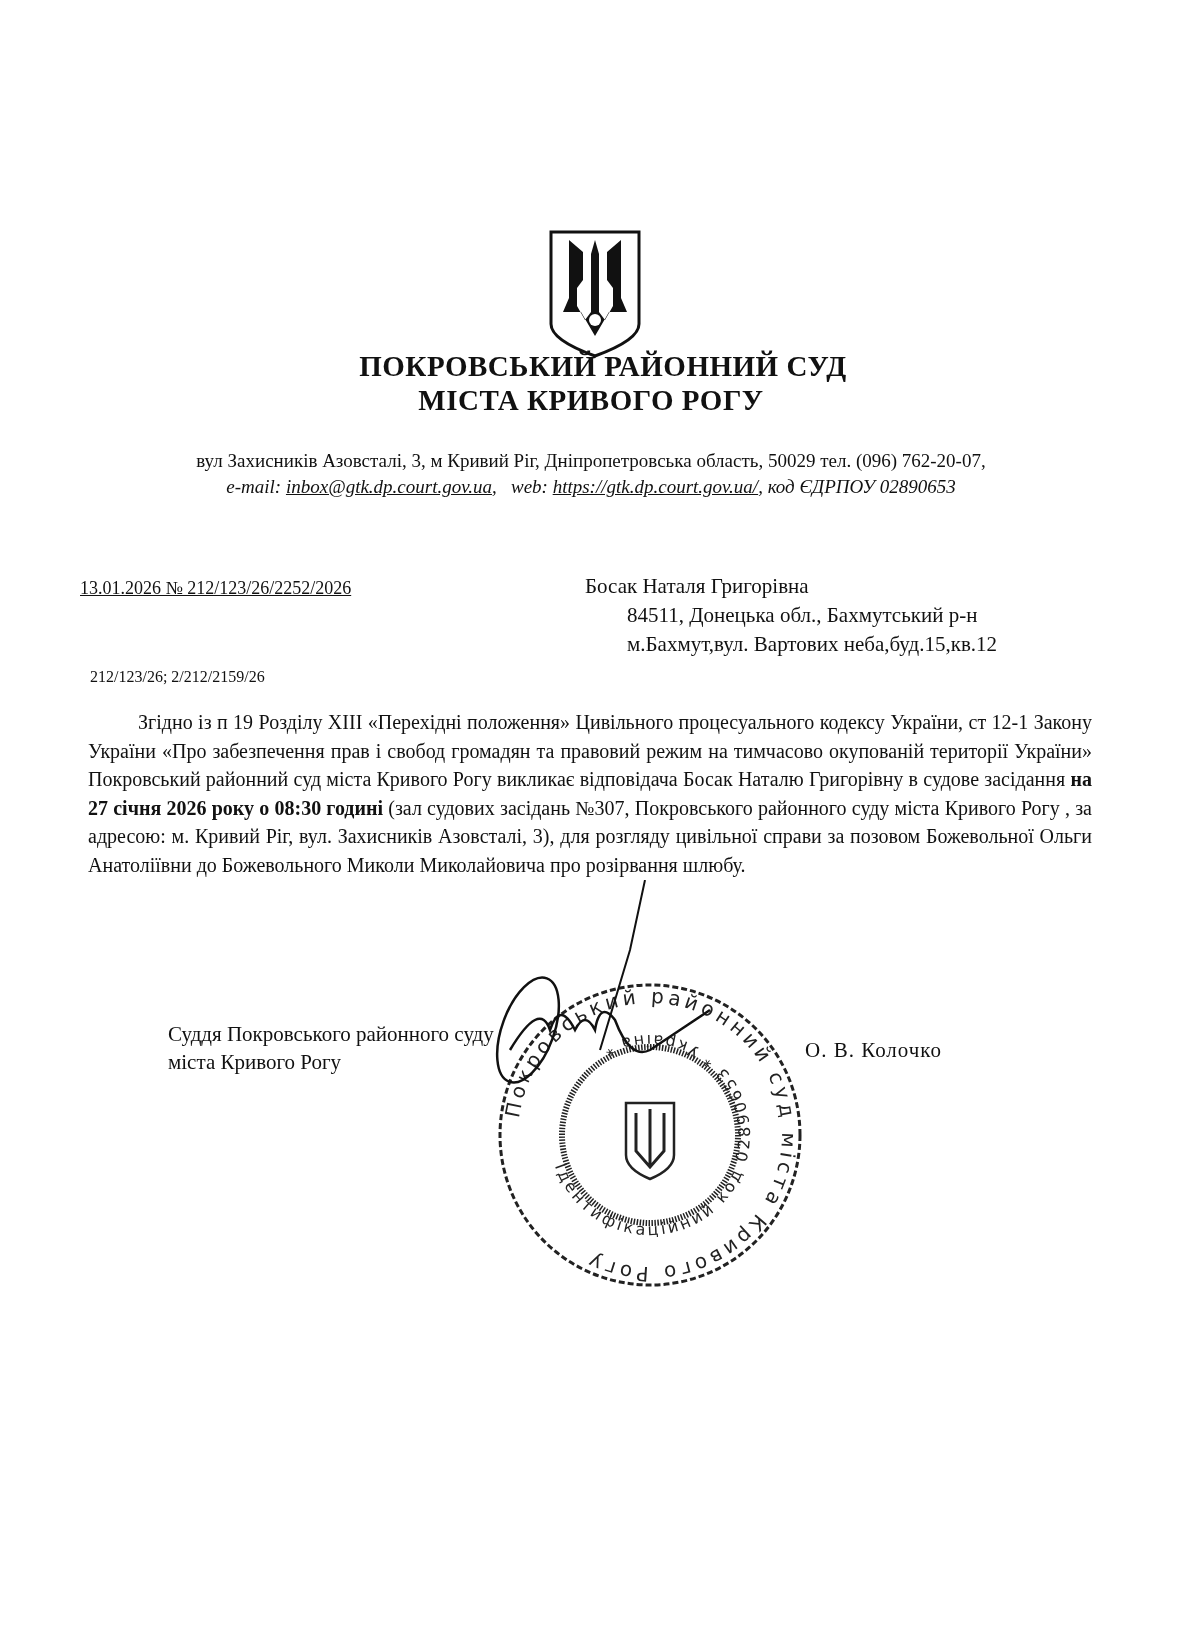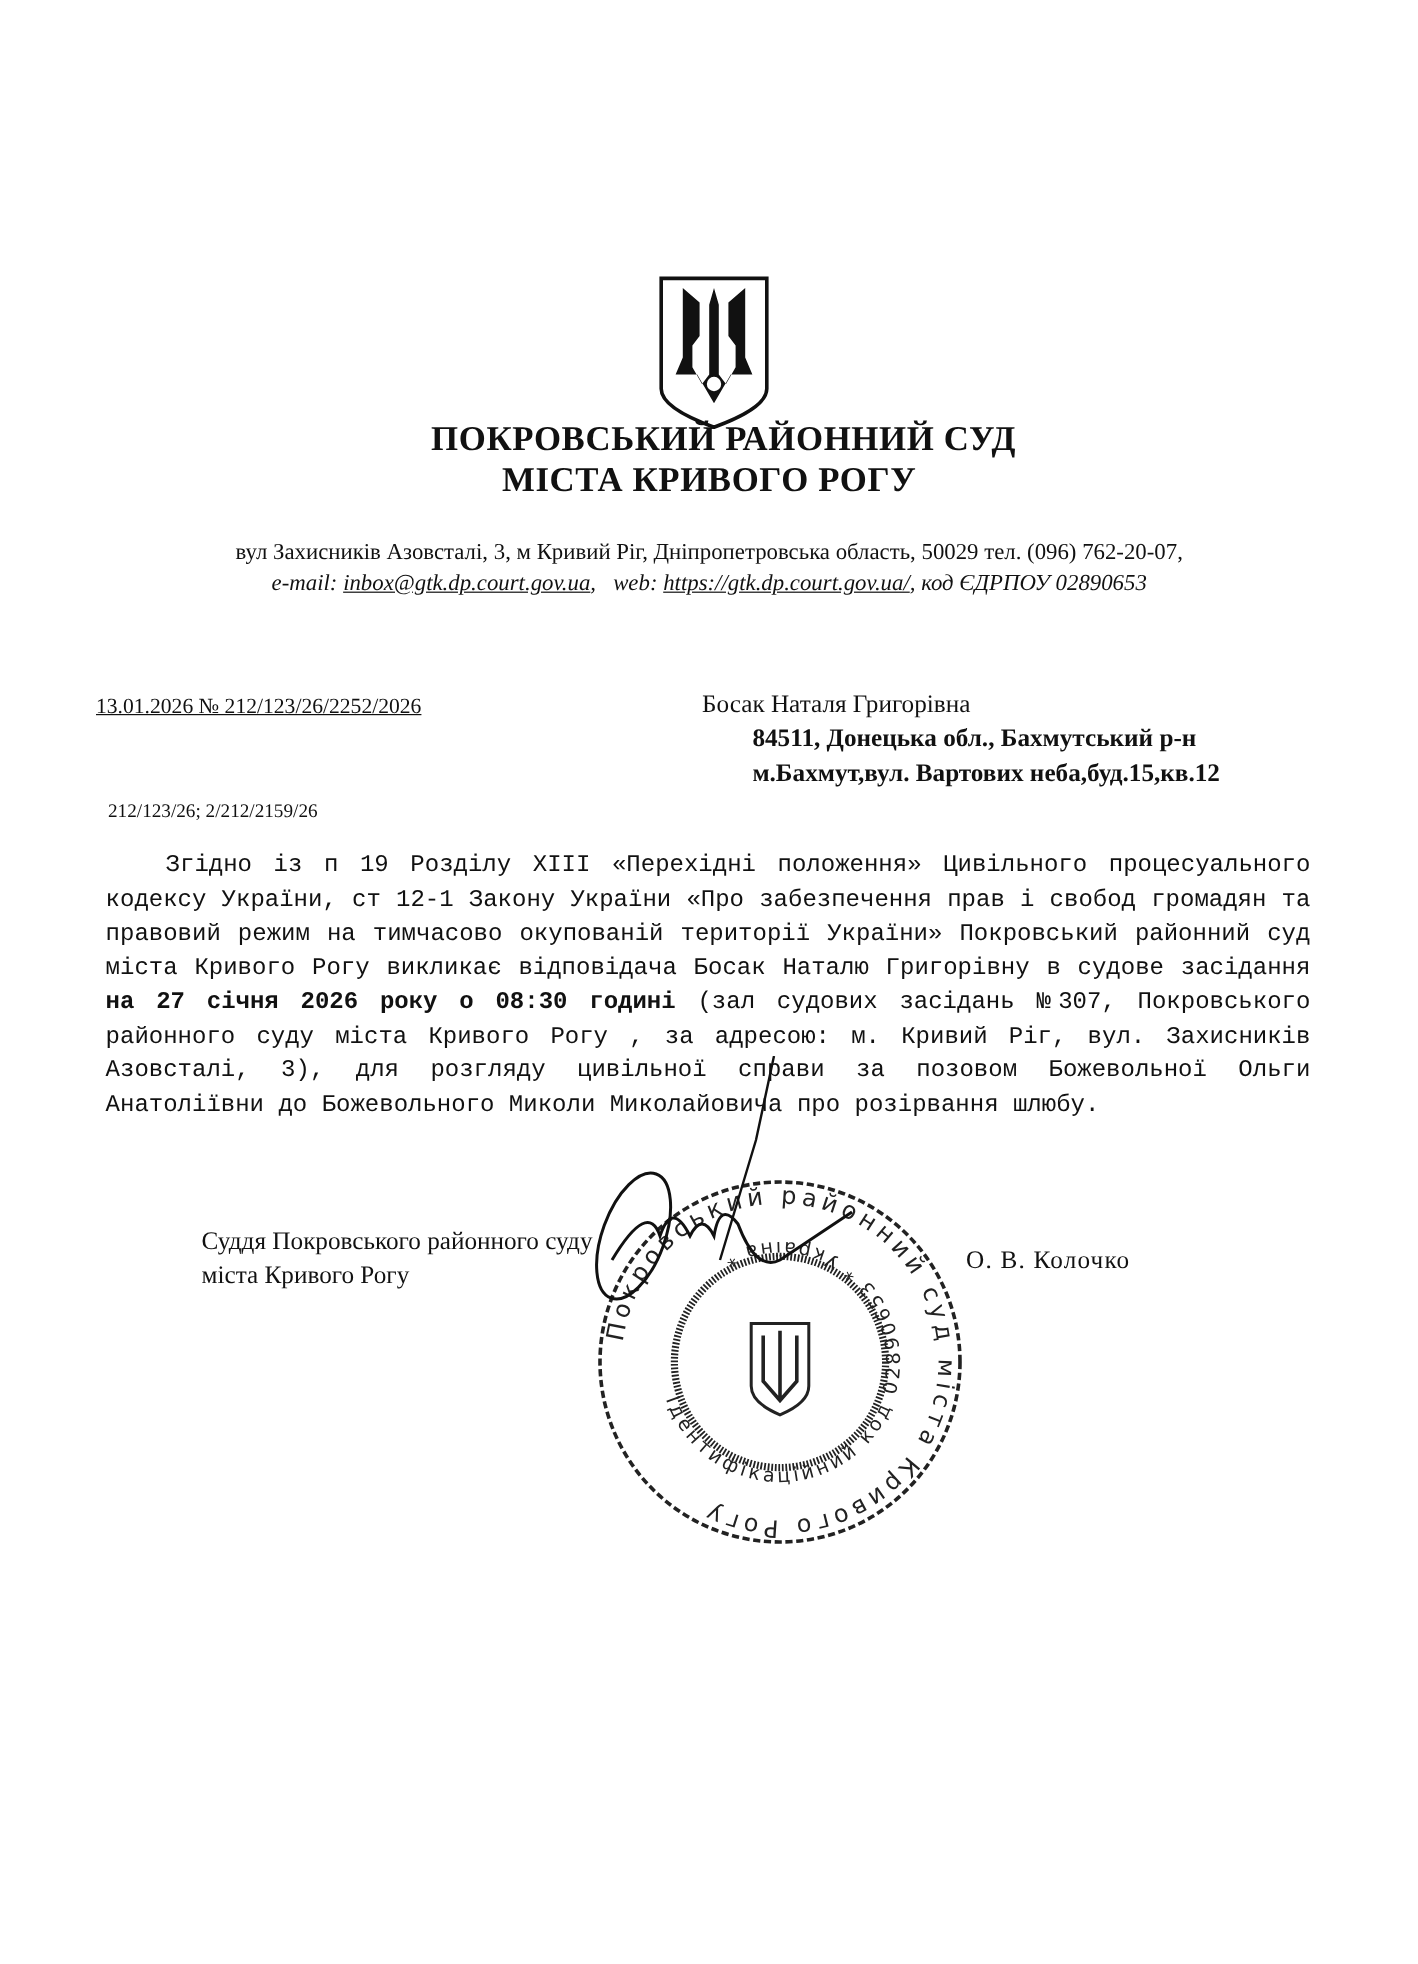--- a/index.html
+++ b/index.html
@@ -10,27 +10,27 @@
   .title { left: 0; width: 1182px; text-align: center; font-weight: bold;
            font-size: 29px; letter-spacing: 0.5px; }
   .t1 { top: 350px; padding-left: 12px; }
   .t2 { top: 384px; }
   .addr { left: 0; width: 1182px; text-align: center; font-size: 19px; }
   .a1 { top: 450px; }
   .a2 { top: 476px; font-style: italic; }
   .u { text-decoration: underline; }
   .ref { left: 80px; top: 578px; font-size: 18px; text-decoration: underline; }
   .rcpt-name { left: 585px; top: 574px; font-size: 21px; }
-  .rcpt-l { left: 627px; font-size: 21px; font-weight: bold; }
+  .rcpt-l { left: 627px; font-size: 21px; }
   .r1 { top: 603px; }
   .r2 { top: 632px; }
   .cases { left: 90px; top: 668px; font-size: 16px; }
   .body { left: 88px; width: 1004px; top: 708px; font-size: 20px; line-height: 28.5px;
           text-align: justify; }
-  .body p { margin: 0; text-indent: 50px; font-family: Liberation Mono, monospace; }
+  .body p { margin: 0; text-indent: 50px; }
   .body p.p2 { text-indent: 80px; }
   b { font-weight: bold; }
   .judge { left: 148px; font-size: 21px; margin-left: 20px; }
   .j1 { top: 1022px; }
   .j2 { top: 1050px; }
   .judge-name { left: 805px; top: 1038px; font-size: 21px; letter-spacing: 1px; }
   .stamp { left: 490px; top: 975px; width: 320px; height: 320px; }
   .sig { left: 480px; top: 880px; width: 320px; height: 220px; }
 </style>
 </head>

